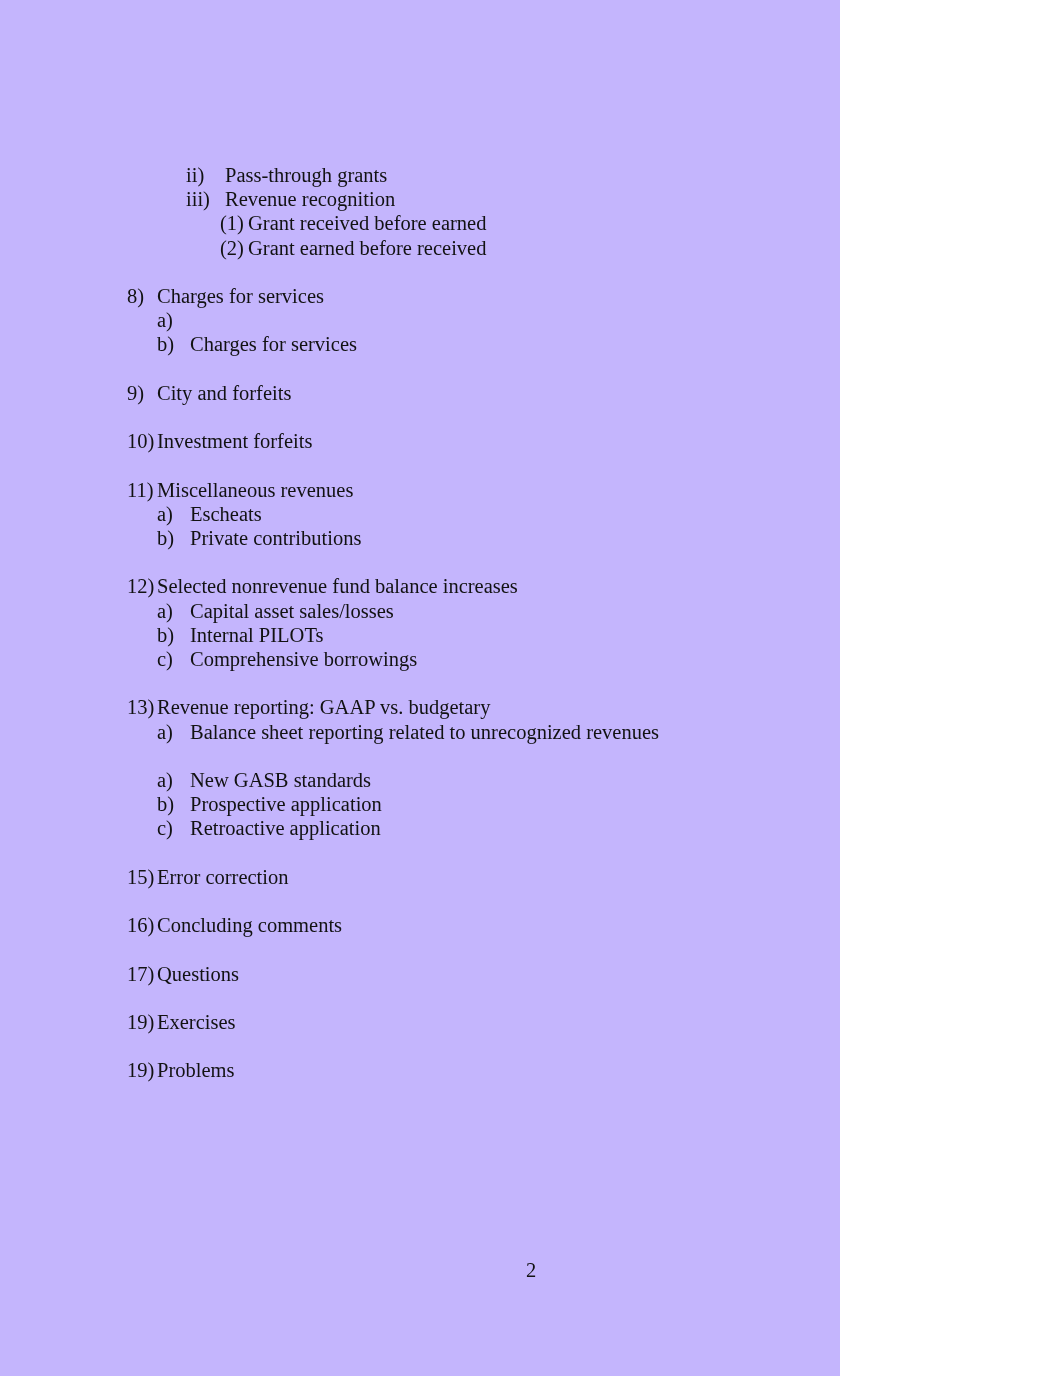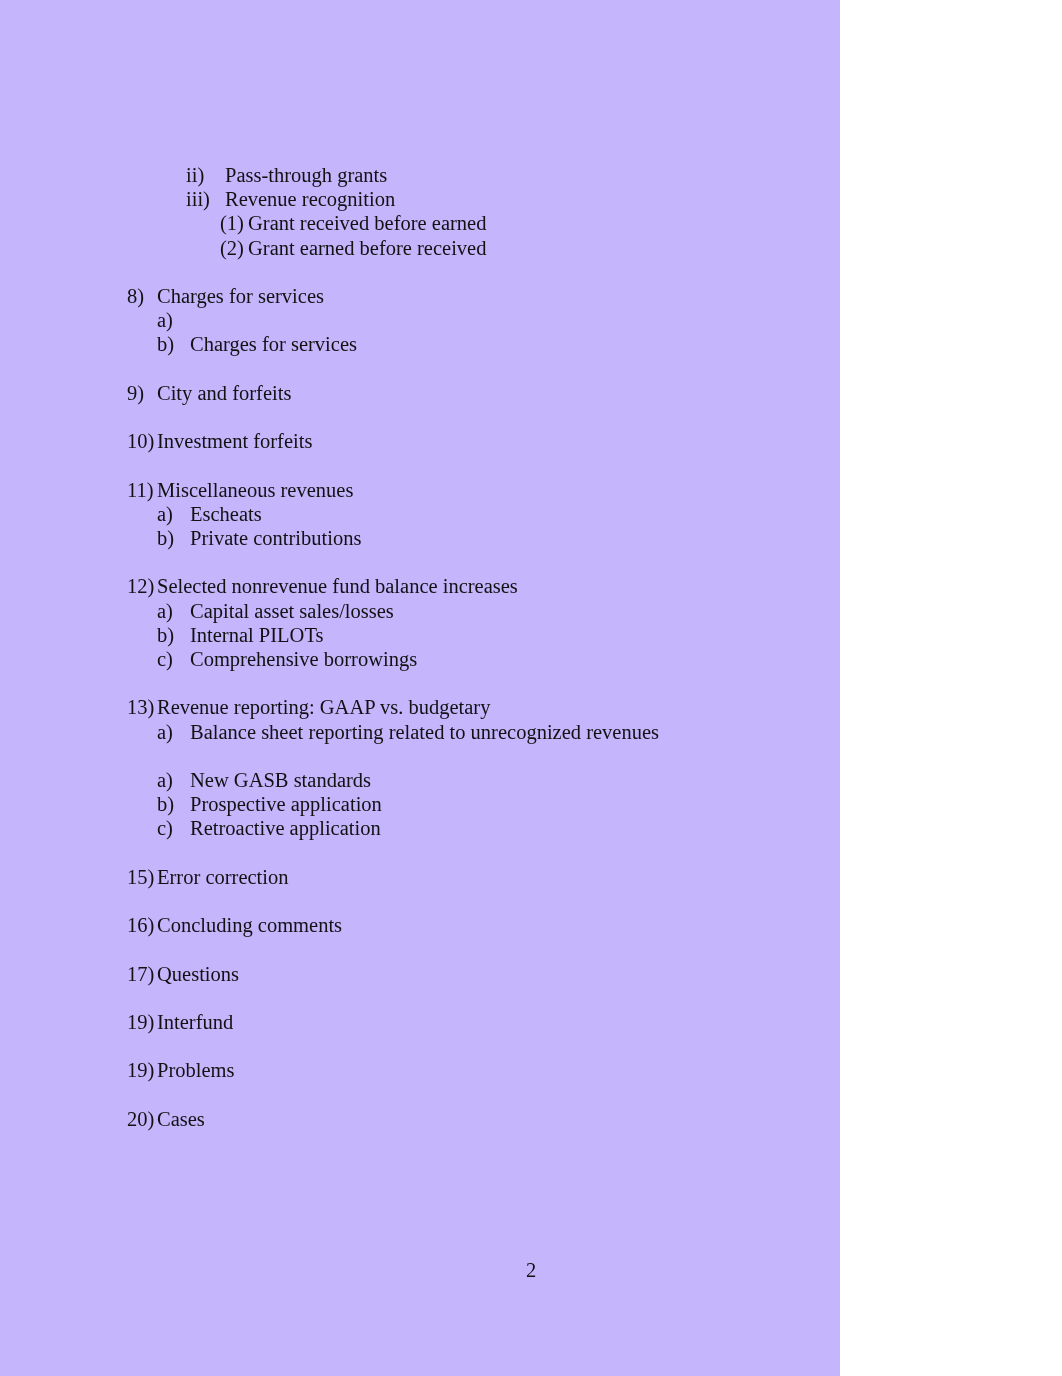--- a/index.html
+++ b/index.html
@@ -195,30 +195,26 @@
         <span class="label">Concluding comments</span>
       </div>
       <div class="spacer">&nbsp;</div>
       <div class="row lvl1">
         <span class="marker">17)</span>
         <span class="label">Questions</span>
       </div>
       <div class="spacer">&nbsp;</div>
       <div class="row lvl1">
         <span class="marker">19)</span>
-        <span class="label">Interfund</span>
+        <span class="label">Exercises</span>
       </div>
       <div class="spacer">&nbsp;</div>
       <div class="row lvl1">
         <span class="marker">19)</span>
         <span class="label">Problems</span>
       </div>
       <div class="spacer">&nbsp;</div>
-      <div class="row lvl1">
-        <span class="marker">20)</span>
-        <span class="label">Cases</span>
-      </div>
       <div class="spacer">&nbsp;</div>
     </div>
 
   <div class="page-number">2</div>
 
 </div>
 
 </body></html>

